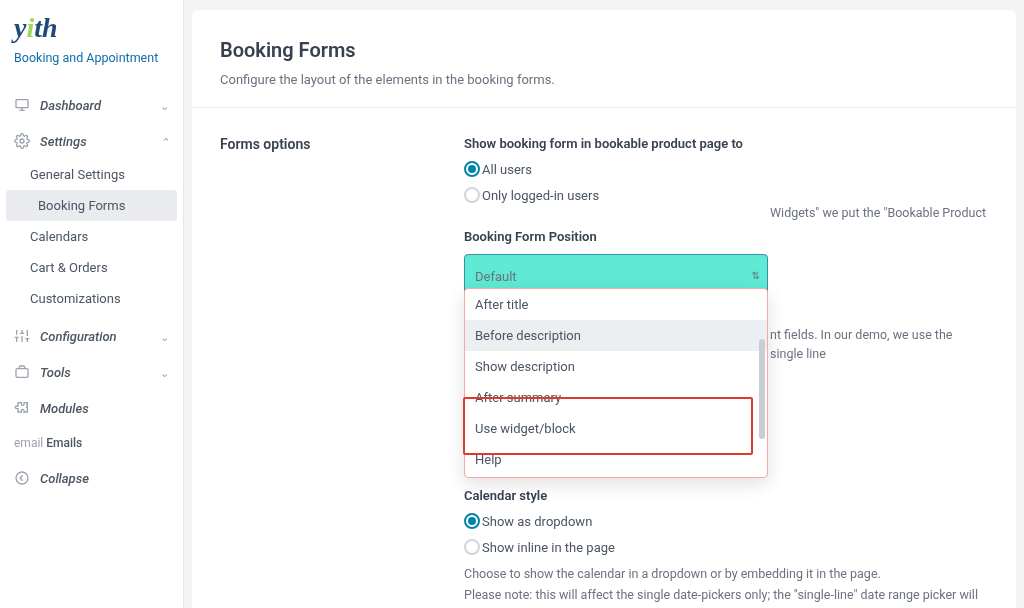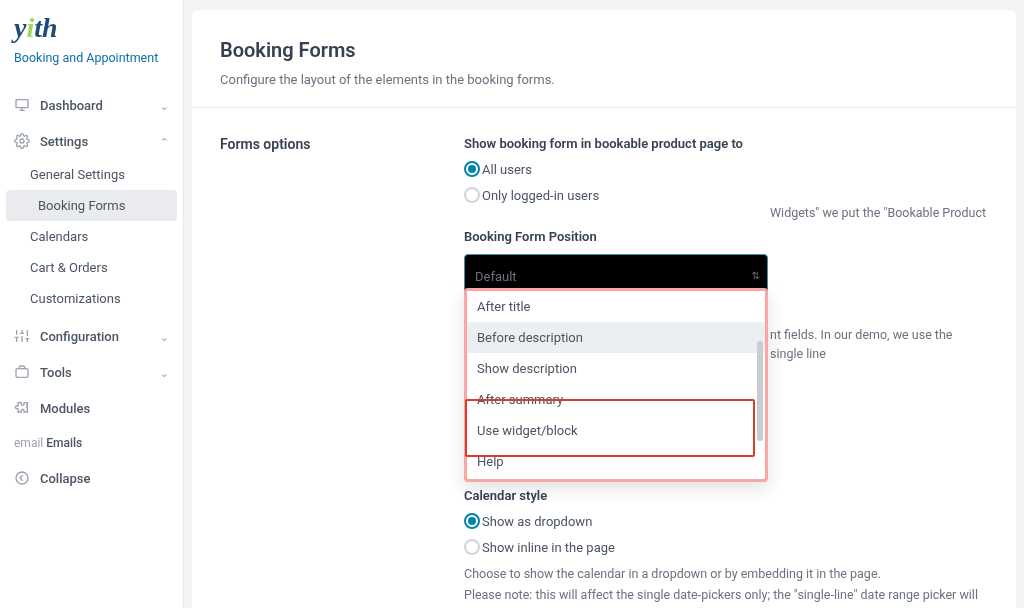--- a/index.html
+++ b/index.html
@@ -34,20 +34,21 @@
 .brand-sub { color: #0f6fa8; font-size: 12.5px; margin-top: 8px; }
 .nav { margin-top: 8px; }
 .nav-item {
   display: flex;
   align-items: flex-end;
   gap: 10px;
   padding: 10px 14px;
   color: #4b5563;
   cursor: pointer;
   font-size: 13px;
+  font-style: italic;
 }
 .nav-item.section { font-weight: 500; }
 .nav-item .label { flex: 1; }
 .chev { color: #9ca3af; font-size: 11px; }
 .icon { width: 16px; height: 16px; display: inline-flex; align-items: center; justify-content: center; color: #9ca3af; }
 .icon svg { width: 16px; height: 16px; }
 .subnav { }
 .sub-item {
   padding: 8px 14px 8px 30px;
   color: #4b5563;
@@ -85,29 +86,29 @@
 .radio.checked::after {
   content: ""; position: absolute; inset: 2px; border-radius: 50%; background: #0284a8;
 }
 .radio-label { color: #4b5563; }
 .help { color: #6b7280; font-size: 12.5px; line-height: 1.5; margin-top: 10px; }
 
 .select-wrap { position: relative; width: 304px; }
 .select-box {
   border: 1px solid #3b8fa8; border-radius: 4px; height: 44px;
   display: flex; align-items: center; padding: 0 30px 0 10px;
-  background: #000000; color: #6b7280; font-size: 13px; cursor: pointer;
+  background: #5eead4; color: #6b7280; font-size: 13px; cursor: pointer;
 }
 .select-caret {
   position: absolute; right: 8px; top: 50%; transform: translateY(-50%);
   color: #6b7280; font-size: 10px; line-height: 1;
 }
 .dropdown {
   position: absolute; top: 34px; left: 0; width: 304px;
-  background: #fff; border: 3px solid #fca5a5; border-radius: 4px;
+  background: #fff; border: 1px solid #fca5a5; border-radius: 4px;
   box-shadow: 0 6px 18px rgba(0,0,0,0.12); z-index: 20;
   padding-bottom:2px;
 }
 .dd-scroll {
   position: absolute; right: 2px; top: 50px; width: 6px; height: 100px;
   background: #c8cdd2; border-radius: 3px;
 }
 .dd-item { padding: 8px 10px; color: #4b5563; font-size: 13px; cursor: pointer; }
 .dd-item.highlight-bg { background: #eceff2; }
 .dd-highlight-box {

